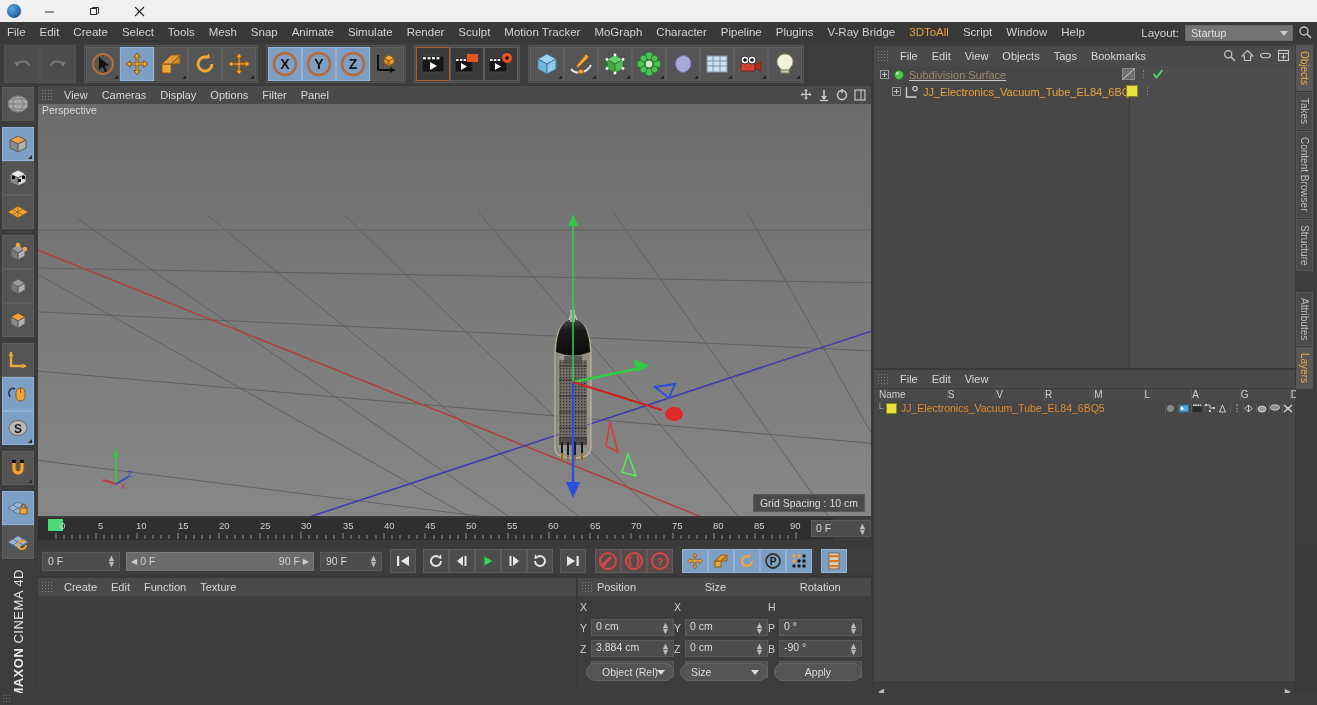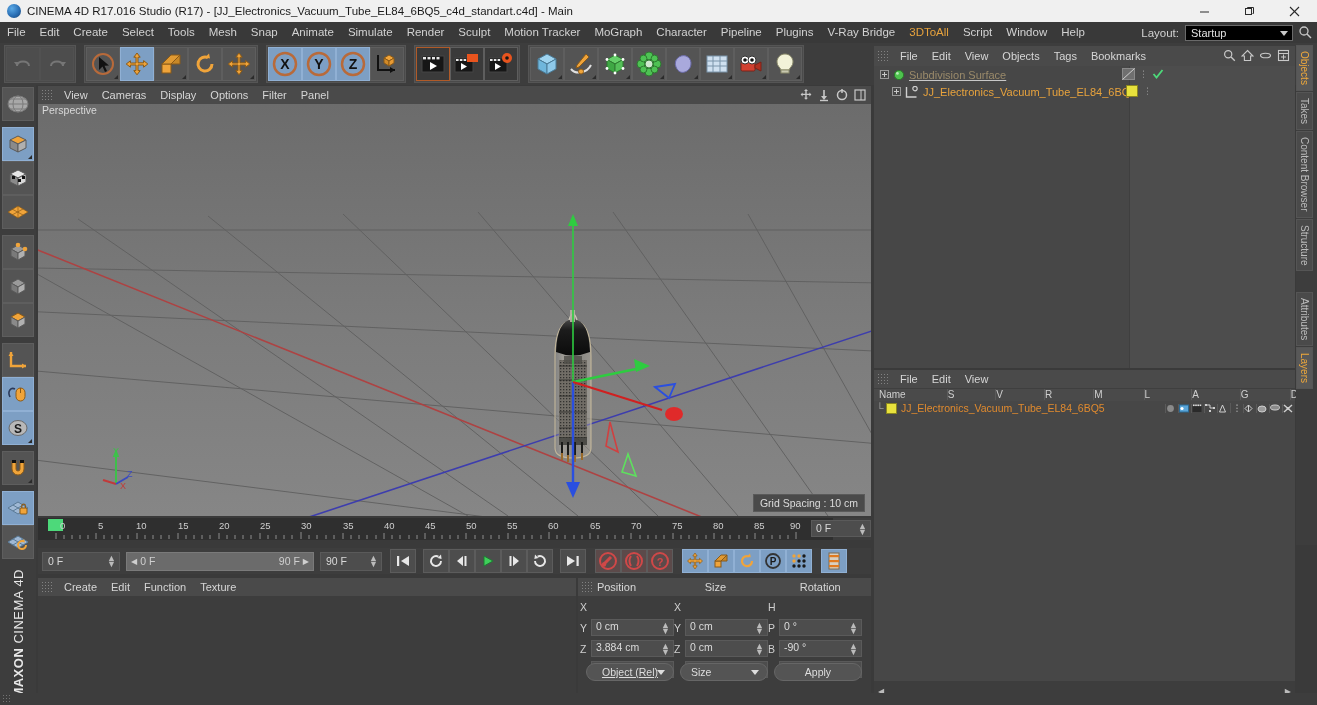--- a/index.html
+++ b/index.html
@@ -30,21 +30,21 @@
 
   
   .menubar {
     position:absolute; left:0; top:22px; width:1317px; height:21px;
     background:#393939; display:flex; align-items:center;
   }
   .menuitem { padding:0 7px; line-height:21px; font-size:11.5px; color:#d2d2d2; white-space:nowrap; cursor:default; }
   .layout-box { position:absolute; right:24px; top:0; height:21px; display:flex; align-items:center; }
   .layout-label { font-size:11.5px; color:#d2d2d2; margin-right:6px; }
   .layout-select {
-    width:108px; height:16px; background:#000000; border:1px solid #6a6a6a;
+    width:108px; height:16px; background:#737373; border:1px solid #6a6a6a;
     color:#e2e2e2; font-size:11px; display:flex; align-items:center;
     padding-left:5px; position:relative;
   }
   .layout-select .caret {
     position:absolute; right:4px; top:5px;
     border-left:4px solid transparent; border-right:4px solid transparent; border-top:5px solid #c9c9c9;
   }
   .menu-search { position:absolute; right:4px; top:3px; width:15px; height:15px; }
 
   
@@ -163,21 +163,20 @@
      background-image:radial-gradient(#8a8a8a 40%, transparent 41%); background-size:3px 3px; opacity:.7; }
   svg { display:block; }
 </style>
 </head>
 <body>
 
 <div id="app">
 
   <div class="titlebar">
     <div class="app-icon"></div>
-    <div class="title-text">CINEMA 4D R17.016 Studio (R17) - [JJ_Electronics_Vacuum_Tube_EL84_6BQ5_c4d_standart.c4d] - Main</div>
     <div class="winbtns">
       <div class="winbtn">
         <svg width="11" height="11" viewBox="0 0 11 11">
             <line x1="1" y1="6" x2="10" y2="6" stroke="#2b2b2b" stroke-width="1"></line>
           </svg>
       </div>
       <div class="winbtn">
         <svg width="11" height="11" viewBox="0 0 11 11">
             <rect x="1.5" y="2.5" width="6" height="6" fill="none" stroke="#2b2b2b" stroke-width="1"></rect>
             <path d="M3.5 2.5 V1.5 H9.5 V7.5 H8.5" fill="none" stroke="#2b2b2b" stroke-width="1"></path>
@@ -1064,21 +1063,21 @@
         <span class="spin">▲<br>▼</span>
       </div>
       <span class="axis-lab">B</span>
       <div class="cfield" style="width:83px;">
         <span>0 °</span>
         <span class="spin">▲<br>▼</span>
       </div>
     </div>
 
     <div class="coord-row" style="gap:6px; padding-left:8px; margin-top:3px;">
-      <div class="coord-btn" style="width:88px;text-decoration:underline;">
+      <div class="coord-btn" style="width:88px;">
         <span>Object (Rel)</span>
         <span style="position:absolute; right:8px; top:6px; border-left:4px solid transparent; border-right:4px solid transparent; border-top:5px solid #ddd;"></span>
       </div>
       <div class="coord-btn" style="width:88px;">
         <span style="position:absolute;left:10px;">Size</span>
         <span style="position:absolute; right:8px; top:6px; border-left:4px solid transparent; border-right:4px solid transparent; border-top:5px solid #ddd;"></span>
       </div>
       <div class="coord-btn" style="width:88px;">
         <span>Apply</span>
       </div>

